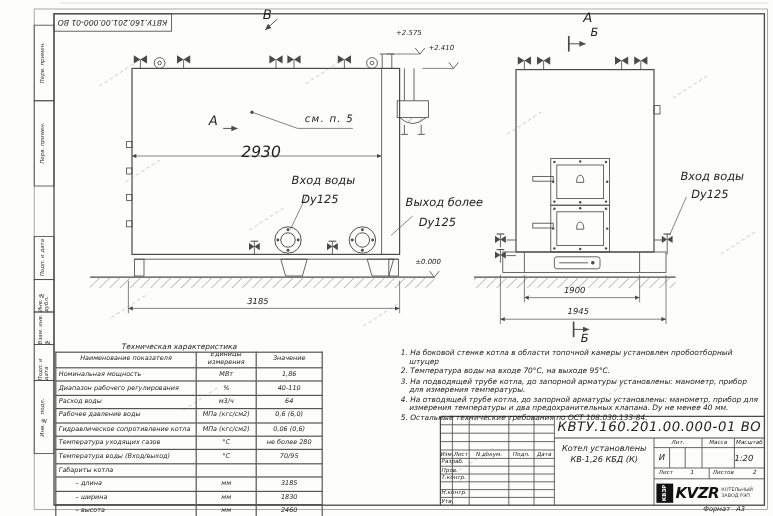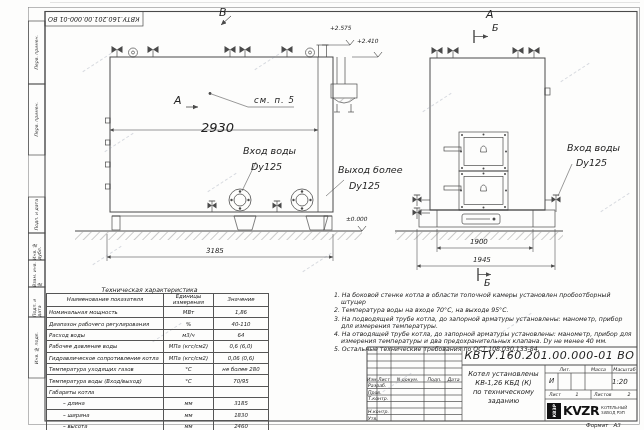--- a/index.html
+++ b/index.html
@@ -21,21 +21,21 @@
   table.spec-t tr.hd td{height:12px;white-space:normal;line-height:5.6px;text-align:center;}
   table.spec-t td.c{text-align:center;}
   table.spec-t tr.ind td:first-child{padding-left:16px;}
   .notes{position:absolute;left:334px;top:291px;width:301px;z-index:3;}
   .notes p{margin:0 0 1px 0;font-size:6.2px;font-style:italic;line-height:7.2px;color:#222;
            text-indent:-7px;padding-left:7px;}
   .tb-lbl{position:absolute;font-size:4.7px;font-style:italic;text-align:center;color:#222;z-index:4;}
   .logo{position:absolute;left:547px;top:401px;width:88px;height:19px;display:flex;align-items:center;z-index:4;}
   .logo-box{width:14px;height:16px;background:#111;display:flex;align-items:center;justify-content:center;}
   .logo-box span{writing-mode:vertical-rl;transform:rotate(180deg);color:#fff;font-size:4.5px;font-weight:bold;}
-  .logo-word{font-size:12.5px;font-weight:bold;color:#111;letter-spacing:-0.5px;margin-left:2px;}
+  .logo-word{font-size:12.5px;font-weight:bold;color:#111;letter-spacing:-0.5px;margin-left:2px;font-style:italic;}
   .logo-sub{margin-left:2px;display:flex;flex-direction:column;justify-content:center;}
   .logo-sub div{font-size:4px;color:#333;line-height:4.6px;}
   .wm{position:absolute;width:34px;border-top:1px dashed rgba(140,150,168,.33);transform:rotate(-33deg);z-index:1;}
 </style>
 </head>
 <body>
 
 <div id="stage">
 
   <div class="wm" style="left:80px;top:62px"></div>
@@ -378,21 +378,20 @@
     <p>2.  Температура воды на входе 70°С, на выходе 95°С.</p>
     <p>3.  На подводящей трубе котла, до запорной арматуры установлены: манометр, прибор для измерения температуры.</p>
     <p>4.  На отводящей трубе котла, до запорной арматуры установлены: манометр, прибор для измерения температуры и два предохранительных клапана. Dу не менее 40 мм.</p>
     <p>5.  Остальные технические требования по ОСТ 108.030.133-84.</p>
   </div>
 
   <div class="lbl" style="left:462px;top:349px;width:175px;text-align:center;font-size:11px;letter-spacing:0.5px">КВТУ.160.201.00.000-01 ВО</div>
   <div class="lbl" style="left:462px;top:370px;width:83px;text-align:center;font-size:6.8px;white-space:normal;line-height:9px">
     <div>Котел установлены</div>
     <div>КВ-1,26 КБД (К)</div>
-    <div>по техническому заданию</div>
   </div>
   <div class="tb-lbl" style="left:367px;top:376.5px;width:10px">Изм.</div>
   <div class="tb-lbl" style="left:377px;top:376.5px;width:14px">Лист</div>
   <div class="tb-lbl" style="left:391px;top:376.5px;width:33px">N докум.</div>
   <div class="tb-lbl" style="left:424px;top:376.5px;width:21px">Подп.</div>
   <div class="tb-lbl" style="left:445px;top:376.5px;width:17px">Дата</div>
   <div class="tb-lbl" style="left:368px;top:383px;width:24px;text-align:left">Разраб.</div>
   <div class="tb-lbl" style="left:368px;top:389.5px;width:24px;text-align:left">Пров.</div>
   <div class="tb-lbl" style="left:368px;top:396px;width:24px;text-align:left">Т.контр.</div>
   <div class="tb-lbl" style="left:368px;top:409px;width:24px;text-align:left">Н.контр.</div>

